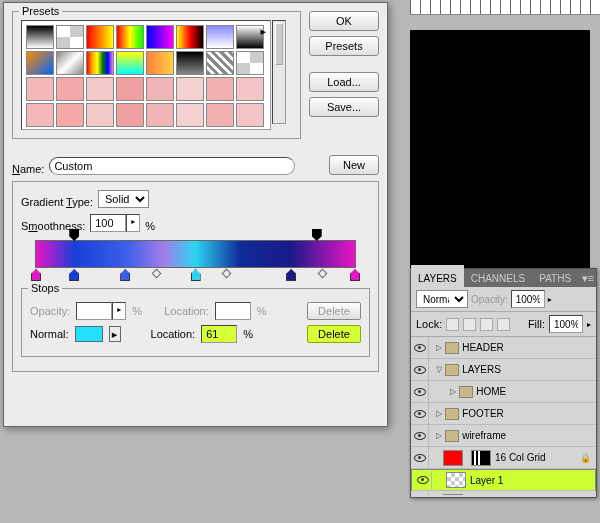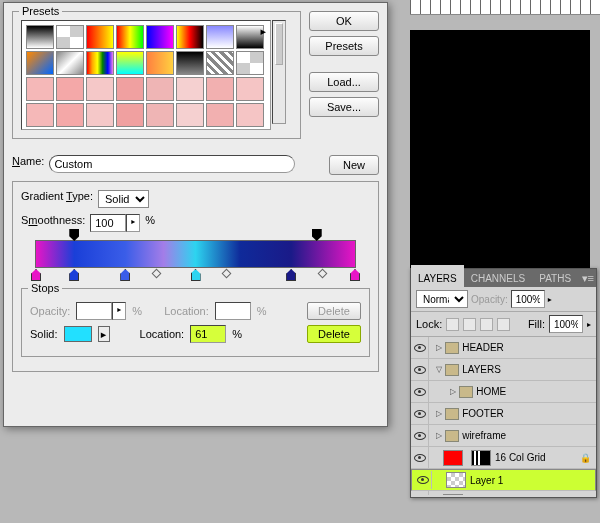--- a/index.html
+++ b/index.html
@@ -16,21 +16,21 @@
 .presets-row{display:flex;gap:8px}
 .swatches{background:#fff;border:1px inset #999;width:250px;height:110px;padding:4px;overflow:hidden;position:relative}
 .sw-grid{display:grid;grid-template-columns:repeat(8,28px);grid-auto-rows:24px;gap:2px}
 .sw{width:28px;height:24px;border:1px solid #888}
 .fly{position:absolute;right:4px;top:4px}
 .scrollbar{width:14px;height:104px;background:#e8e8e8;border:1px inset #999;margin-left:1px;position:relative}
 .scrollbar::before{content:"";position:absolute;top:2px;left:2px;right:2px;height:40px;background:#ccc;border:1px outset #fff}
 .btn-col{display:flex;flex-direction:column;gap:5px;margin-left:auto}
 .btn{width:70px;height:20px;background:linear-gradient(#fdfdfd,#e0e0e0);border:1px solid #888;border-radius:3px;text-align:center;line-height:18px;cursor:pointer}
 .btn.wide{width:50px}
-.row{display:flex;align-items:flex-start;gap:5px;margin:6px 0}
+.row{display:flex;align-items:flex-end;gap:5px;margin:6px 0}
 .lbl{font-size:11px}
 .u{text-decoration:underline}
 .txt{background:#fff;border:1px inset #999;height:18px;padding:2px 4px}
 .sel{background:#fff;border:1px solid #888;height:18px;padding:1px 2px}
 .spin{display:flex;align-items:center}
 .spin .txt{width:36px}
 .spin .arr{width:14px;height:18px;background:#fff;border:1px inset #999;text-align:center;line-height:14px;font-size:8px}
 .grad-edit{margin:6px 0}
 .grad-bar{height:28px;border:1px solid #666;background:linear-gradient(90deg,#e815c6 0%,#1a3fd8 12%,#3a5de8 28%,#a37de8 40%,#2dd4f0 50%,#0f2a9a 64%,#1a1a88 80%,#e815c6 100%);position:relative;margin:8px 14px 0}
 .stop-top,.stop-bot{position:absolute;width:10px;height:12px}
@@ -174,21 +174,21 @@
             </div>
      <span class="dim">%</span>
      <span style="width:10px"></span>
      <span class="lbl dim">Location:</span>
      <input class="txt" style="width: 36px;" disabled="">
      <span class="dim">%</span>
      <span style="flex:1"></span>
      <div class="btn-sm dim">Delete</div>
     </div>
     <div class="stops-row">
-     <span class="lbl">Solid:</span>
+     <span class="lbl">Normal:</span>
      <span class="swatch-sm" id="colsw" style="background: rgb(34, 224, 255);"></span>
      <div class="arr" style="width:12px;height:16px;border:1px solid #666;text-align:center;line-height:14px">▸</div>
      <span style="width:18px"></span>
      <span class="lbl">Location:</span>
      <input class="txt hl-field" style="width: 36px;" value="61">
      <span>%</span>
      <span style="flex:1"></span>
      <div class="btn-sm hl">Delete</div>
     </div>
    </div>

